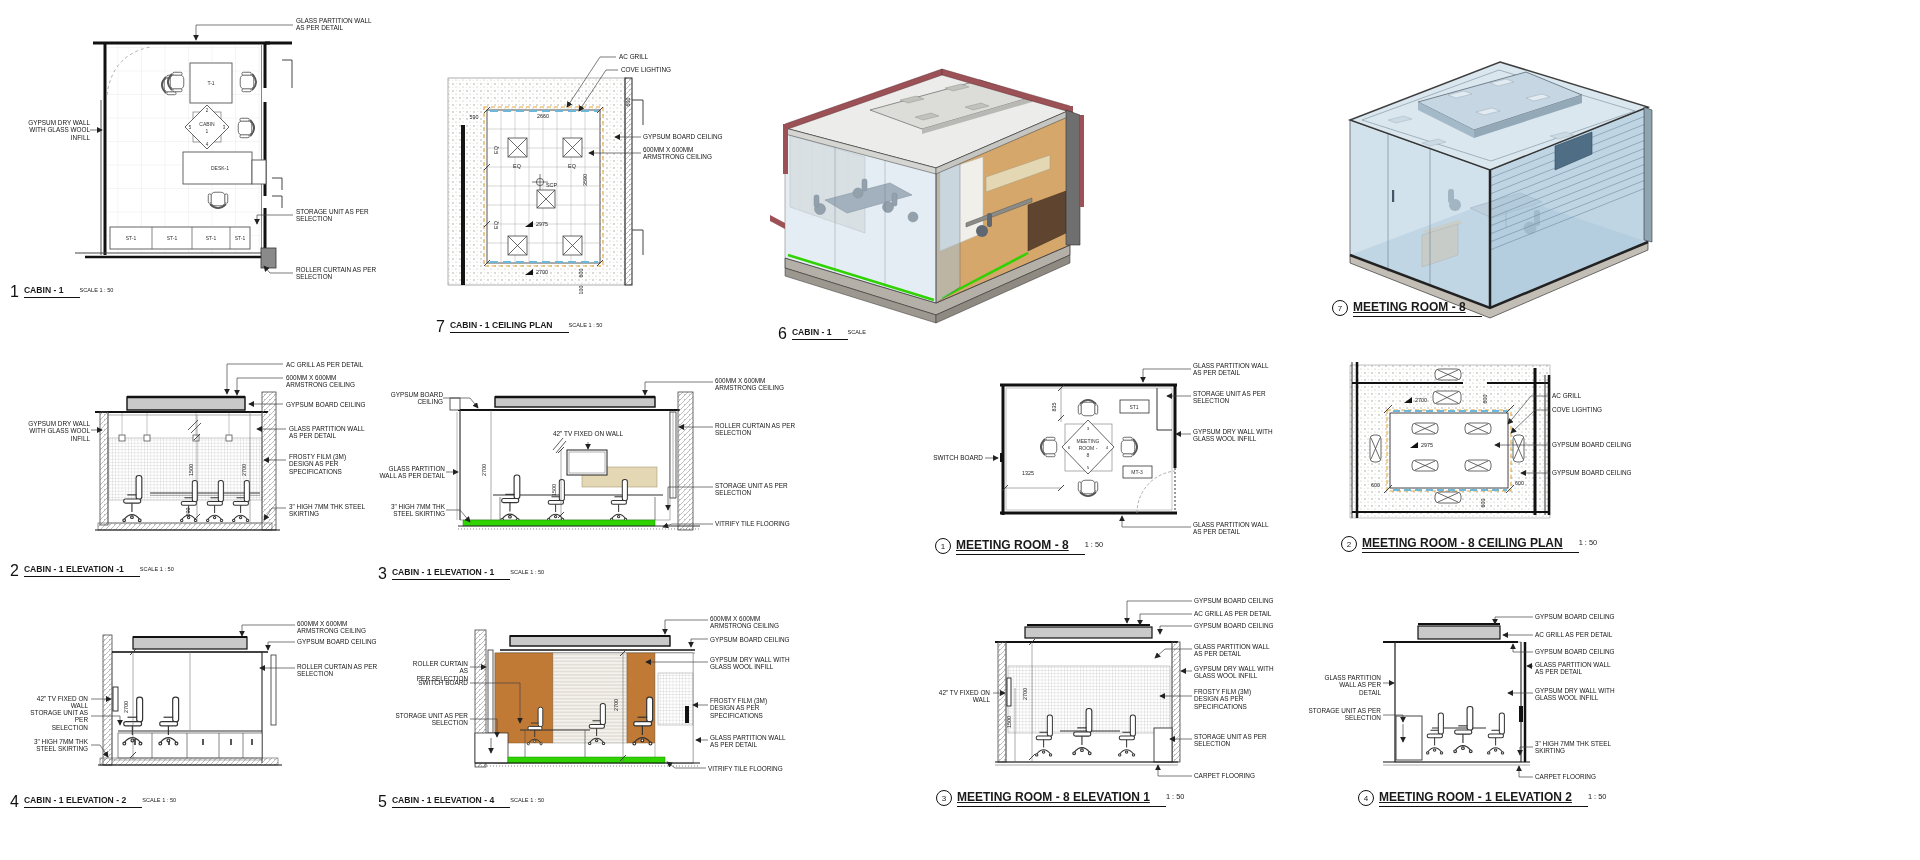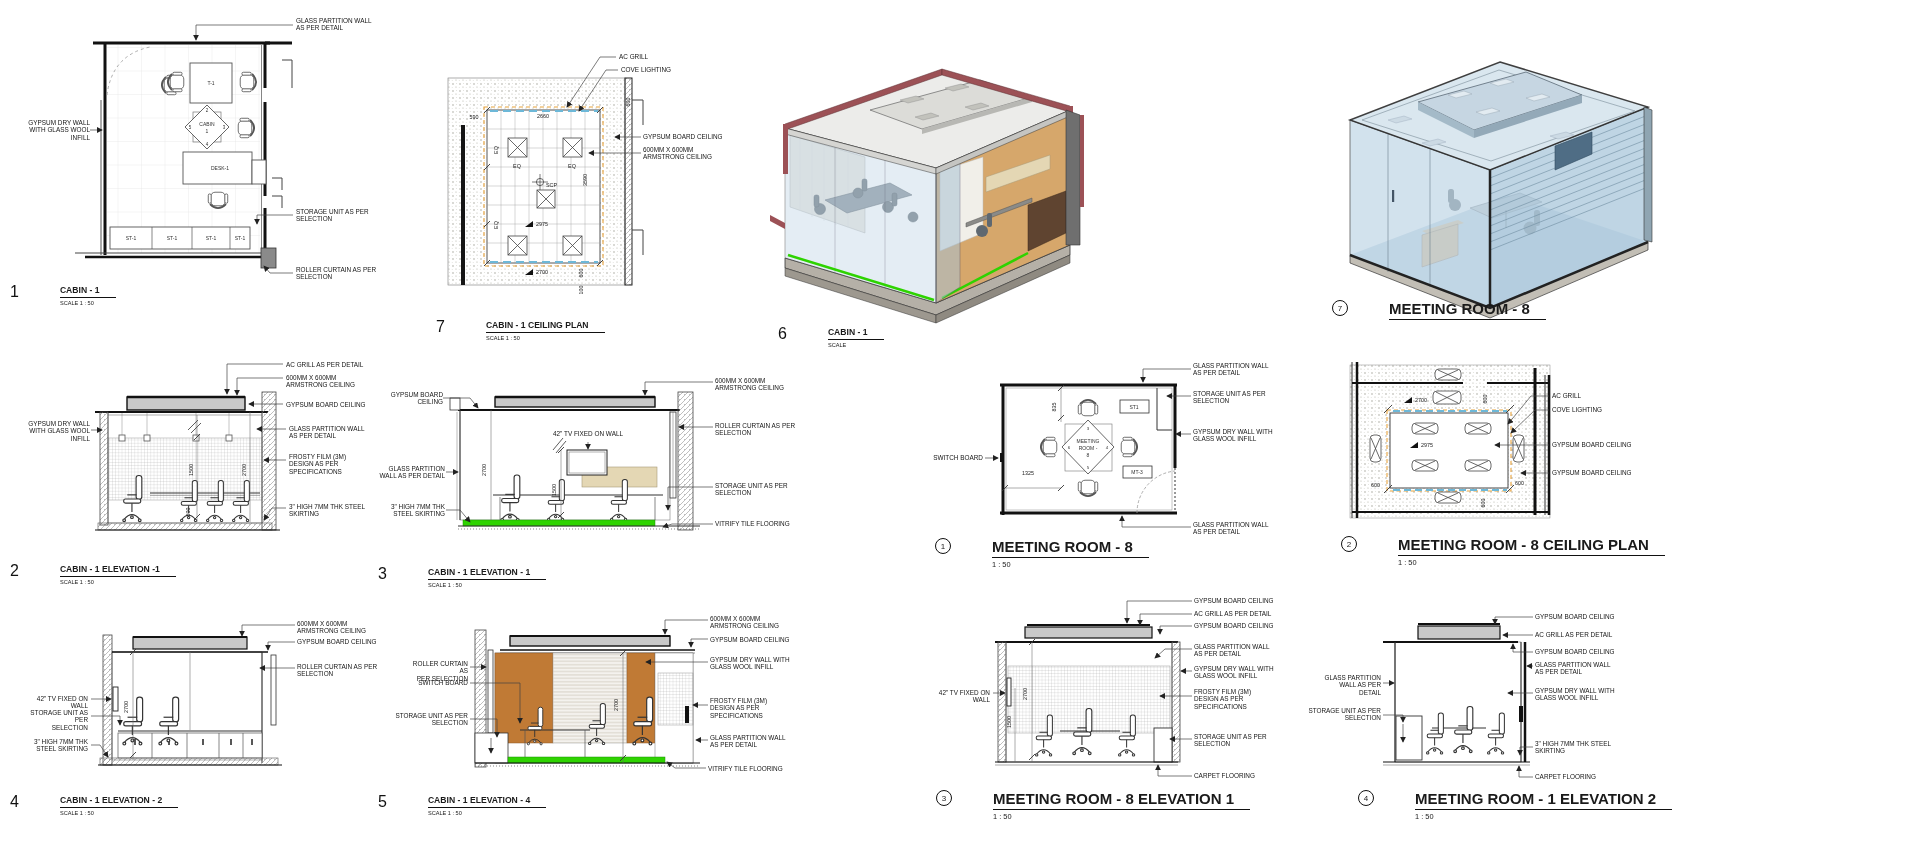--- a/index.html
+++ b/index.html
@@ -6,23 +6,23 @@
   #sheet{position:relative;width:1920px;height:860px;background:#fff;overflow:hidden;
          font-family:"Liberation Sans", sans-serif;color:#1a1a1a;}
   .drawing{position:absolute;}
   .art{position:absolute;left:0;top:0;}
   .ann{position:absolute;font-size:6.4px;line-height:1.15;letter-spacing:0;color:#141414;white-space:pre-line;}
   .ann.r{text-align:right;}
   .title{position:absolute;display:flex;align-items:flex-start;gap:5px;}
   .tnum{font-size:16px;line-height:0.9;color:#111;}
   .tcirc{width:14px;height:14px;border:1.2px solid #111;border-radius:50%;font-size:8px;
          display:flex;align-items:center;justify-content:center;flex:0 0 auto;}
-  .tblock{display:flex;flex-direction:column;margin-left:36px;}
+  .tblock{display:flex;}
   .tmain{font-weight:bold;font-size:8.6px;border-bottom:1.1px solid #111;padding:0 16px 2px 0;white-space:nowrap;}
-  .big .tmain{font-size:15px;}
+  .big .tmain{font-size:12px;text-decoration:underline;}
   .tscale{font-size:5.6px;margin-top:1.5px;}
   .big .tscale{font-size:7.4px;}
   svg text{font-family:"Liberation Sans", sans-serif;}
   .tg{font-size:5px;fill:#333;}
   .dt{font-size:5.4px;fill:#222;}
   .ld{stroke:#444;stroke-width:0.7;fill:none;}
   .dm{stroke:#666;stroke-width:0.55;fill:none;}
   .tk{stroke:#333;stroke-width:0.9;}
 </style>
 </head>

